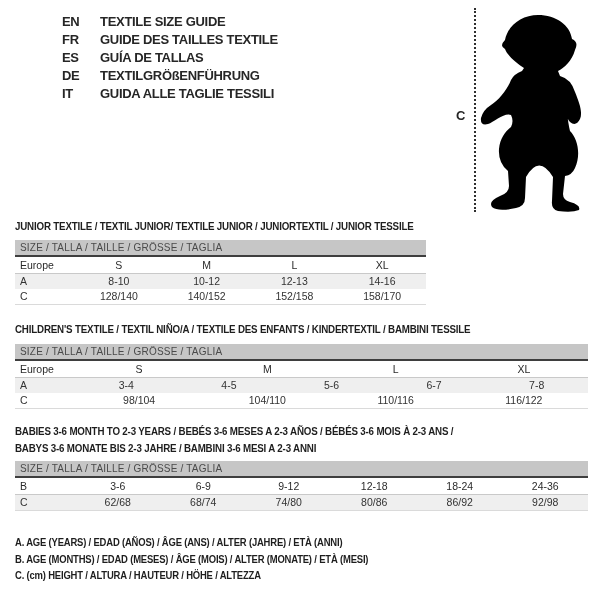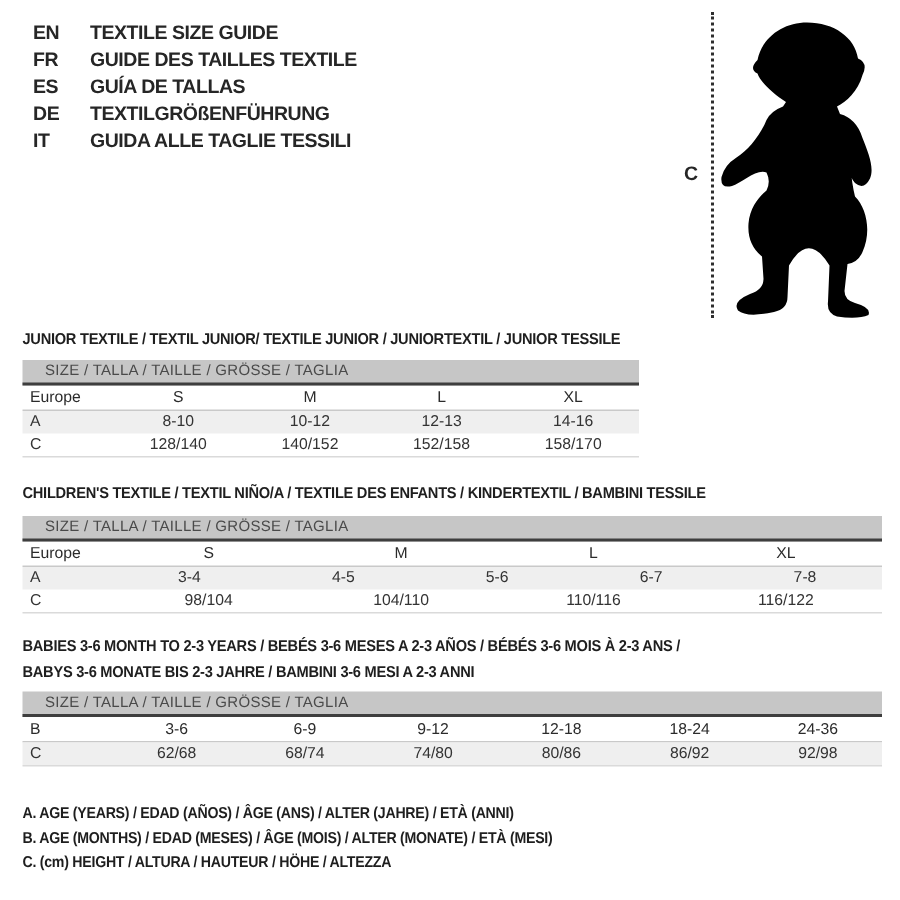--- a/index.html
+++ b/index.html
@@ -4,43 +4,43 @@
 <style>
   html,body{margin:0;padding:0;}
   body{
     width:600px;height:600px;background:#ffffff;position:relative;overflow:hidden;
     font-family:"Liberation Sans",sans-serif;color:#262626;
     -webkit-font-smoothing:antialiased;
   }
 
   
   .lang-list{position:absolute;left:22px;top:13px;}
-  .lang-row{display:flex;line-height:18px;font-size:13px;font-weight:bold;letter-spacing:-0.3px;white-space:nowrap;}
+  .lang-row{display:flex;line-height:18px;font-size:13px;font-weight:bold;letter-spacing:-0.3px;white-space:nowrap;margin-left:40px;}
   .lang-code{width:38px;}
 
   
   .height-line{position:absolute;left:474px;top:8px;height:204px;width:0;border-left:2px dotted #2e2e2e;}
   .height-label{position:absolute;left:456px;top:108px;font-size:13px;font-weight:bold;}
   .baby-svg{position:absolute;left:478px;top:5px;}
 
   
   .table-title{position:absolute;left:15px;font-size:10.5px;font-weight:bold;line-height:17px;
     letter-spacing:-0.2px;white-space:nowrap;transform:scaleX(0.93);transform-origin:0 0;color:#1e1e1e;}
   .tt1{top:218px;}
   .tt2{top:321px;}
   .tt3{top:423px;}
 
   
   .size-table{position:absolute;left:15px;font-size:10.5px;border-bottom:1px solid #dadada;}
   .st1{top:240px;width:411px;}
   .st2{top:344px;width:573px;}
   .st3{top:461px;width:573px;}
   .size-bar{height:15px;line-height:15px;background:#c6c6c6;border-bottom:2px solid #3e3e3e;
-    color:#4a4a4a;padding-left:15px;font-size:10px;letter-spacing:0.2px;white-space:nowrap;overflow:hidden;}
-  .size-row{display:flex;height:15px;line-height:15px;color:#333333;}
+    color:#4a4a4a;padding-left:5px;font-size:10px;letter-spacing:0.2px;white-space:nowrap;overflow:hidden;}
+  .size-row{display:flex;height:15px;line-height:15px;color:#333333;justify-content:flex-end;}
   .size-row.r0{height:16px;line-height:16px;border-bottom:1px solid #c9c9c9;color:#2b2b2b;}
   .size-row.shaded{background:#efefef;}
   .row-label{width:55px;padding-left:5px;}
   .cell{flex:1;text-align:center;}
 
   
   .legend{position:absolute;left:15px;top:534px;}
   .legend-line{font-size:10.5px;font-weight:bold;line-height:16.5px;letter-spacing:-0.2px;
     white-space:nowrap;transform:scaleX(0.9);transform-origin:0 0;color:#1e1e1e;}
 </style>

